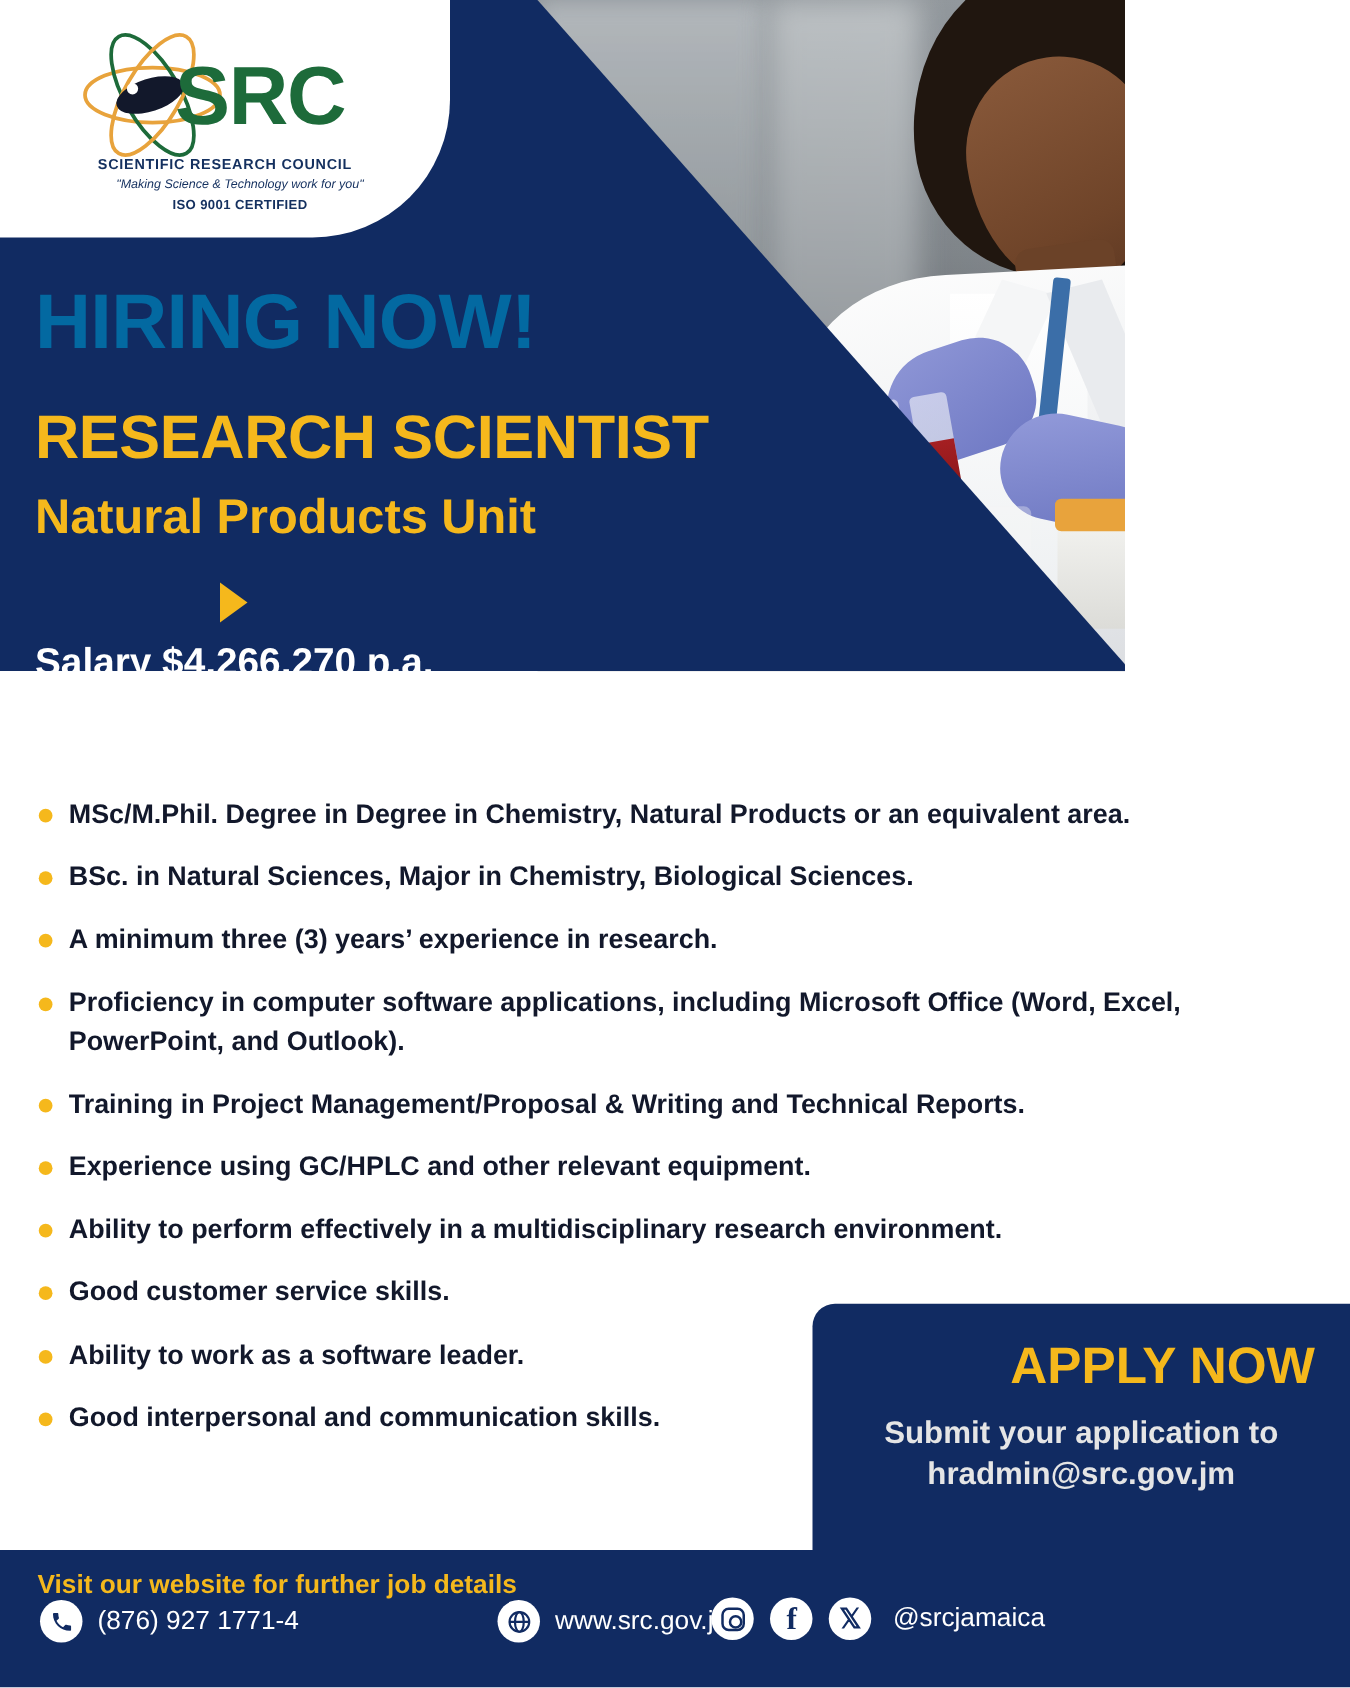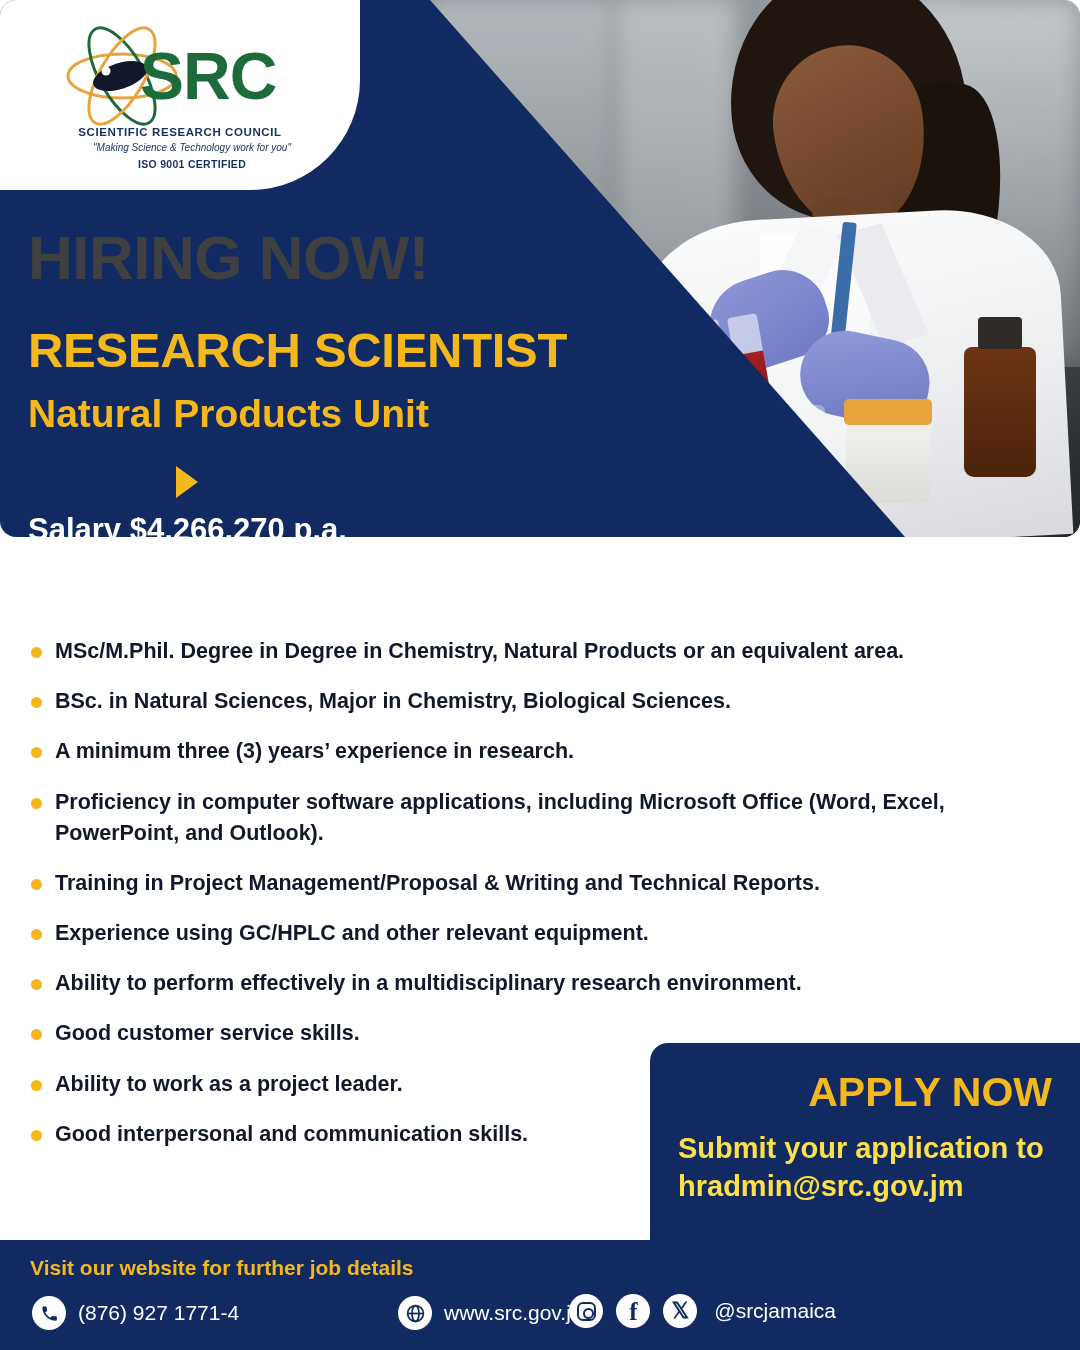--- a/index.html
+++ b/index.html
@@ -12,23 +12,22 @@
   .poster {
     position: relative;
     width: 1080px; height: 1350px;
     background: #ffffff;
   }
 
   
   .top-section {
     position: absolute;
     top: 0; left: 0;
-    width: 1080px; height: 537px;
+    width: 900px; height: 537px;
     overflow: hidden;
-    border-radius: 16px;
   }
 
   
   .photo {
     position: absolute;
     top: 0; left: 430px;
     width: 650px; height: 537px;
     background:
       radial-gradient(circle at 72% 30%, rgba(255,255,255,0.10), rgba(0,0,0,0) 55%),
       linear-gradient(180deg, #8e9499 0%, #777d82 38%, #55595d 70%, #3e4245 100%);
@@ -233,21 +232,21 @@
   }
   .logo-line3 {
     position: absolute; top: 136px; left: 20px;
     width: 220px; text-align: center;
     font-size: 10.5px; font-weight: bold; color: #14305f; letter-spacing: .3px;
   }
 
   .hiring-now {
     position: absolute;
     top: 222px; left: 28px;
-    font-size: 62px; font-weight: bold; color: #404040;
+    font-size: 62px; font-weight: bold; color: #0369a1;
     letter-spacing: -0.5px;
   }
   .job-title {
     position: absolute;
     top: 322px; left: 28px;
     font-size: 49px; font-weight: bold; color: #f5b81c;
     letter-spacing: -0.3px;
   }
   .job-unit {
     position: absolute;
@@ -306,22 +305,23 @@
     background: #112b62;
     border-radius: 18px 0 0 0;
     padding: 26px 28px;
   }
   .apply-title {
     font-size: 41px; font-weight: bold; color: #f5b81c;
     margin-bottom: 14px;
     text-align: right;
   }
   .apply-sub {
-    font-size: 29px; font-weight: bold; color: #fde047;
+    font-size: 25px; font-weight: bold; color: #e5e5e5;
     line-height: 1.3;
+    text-align: center;
   }
 
   
   .footer {
     position: absolute;
     left: 0; bottom: 0;
     width: 1080px; height: 110px;
     background: #112b62;
   }
   .footer-top {
@@ -331,21 +331,21 @@
   }
   .footer-visit {
     position: absolute; left: 30px; top: 6px;
     font-size: 21px; font-weight: bold; color: #f5b81c;
   }
   .footer-deadline {
     position: absolute; right: 28px; top: 6px;
     font-size: 21px; font-weight: bold; color: #f5b81c;
   }
   .footer-bottom {
-    position: absolute; top: 52px; left: 0; width: 864px; height: 48px;
+    position: absolute; top: 36px; left: 0; width: 864px; height: 48px;
   }
   .fi {
     position: absolute;
     display: flex; align-items: center; gap: 12px;
     color: #ffffff; font-size: 21px;
   }
   .fi.phone { left: 32px; top: 4px; }
   .fi.web { left: 398px; top: 4px; }
   .social-wrap {
     position: absolute; right: 28px; top: 2px;
@@ -446,21 +446,21 @@
 
   <ul class="req-list">
     <li>MSc/M.Phil. Degree in Degree in Chemistry, Natural Products or an equivalent area.</li>
     <li>BSc. in Natural Sciences, Major in Chemistry, Biological Sciences.</li>
     <li>A minimum three (3) years’ experience in research.</li>
     <li style="max-width:1000px;">Proficiency in computer software applications, including Microsoft Office (Word, Excel, PowerPoint, and Outlook).</li>
     <li>Training in Project Management/Proposal &amp; Writing and Technical Reports.</li>
     <li>Experience using GC/HPLC and other relevant equipment.</li>
     <li>Ability to perform effectively in a multidisciplinary research environment.</li>
     <li>Good customer service skills.</li>
-    <li>Ability to work as a project leader.</li>
+    <li>Ability to work as a software leader.</li>
     <li>Good interpersonal and communication skills.</li>
   </ul>
 
   <div class="apply-box">
     <div class="apply-title">APPLY NOW</div>
     <div class="apply-sub">Submit your application to hradmin@src.gov.jm</div>
   </div>
 
   <div class="footer">
     <div class="footer-top">

